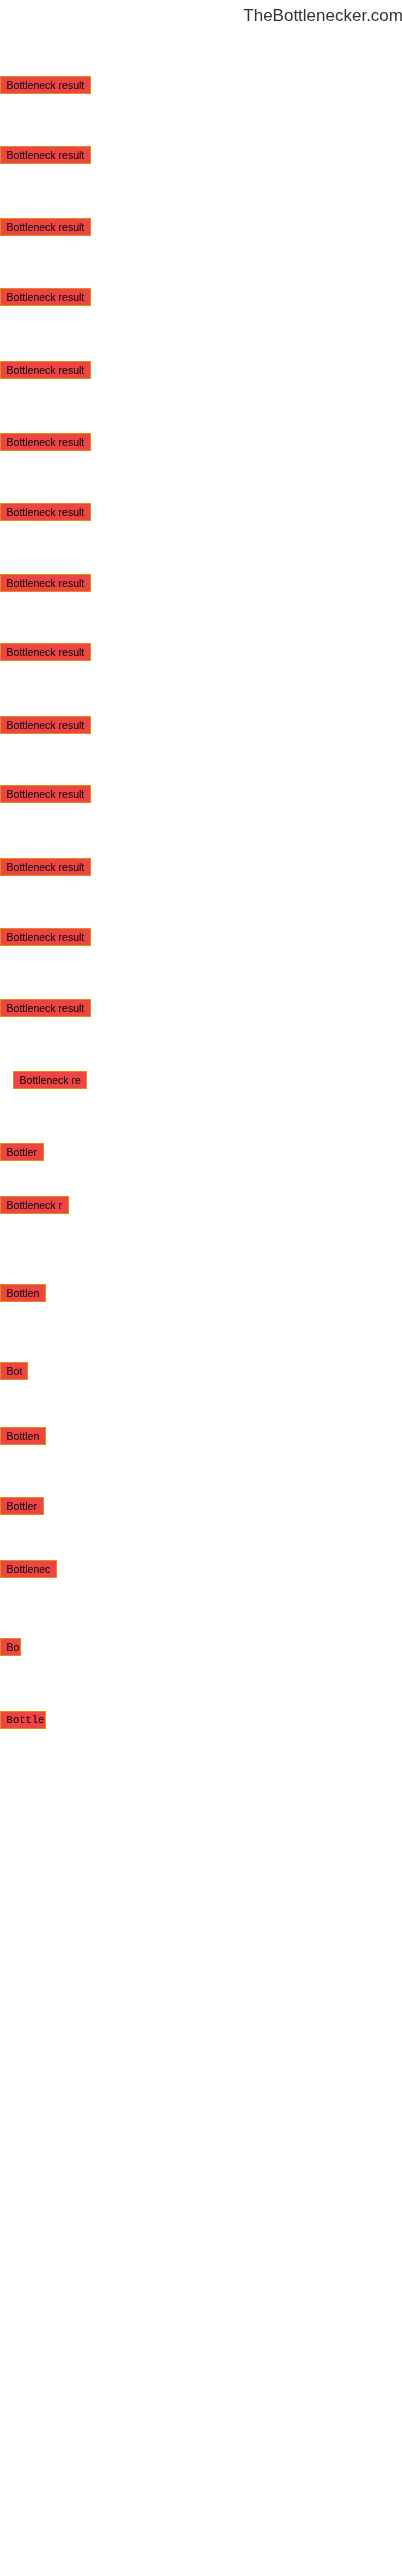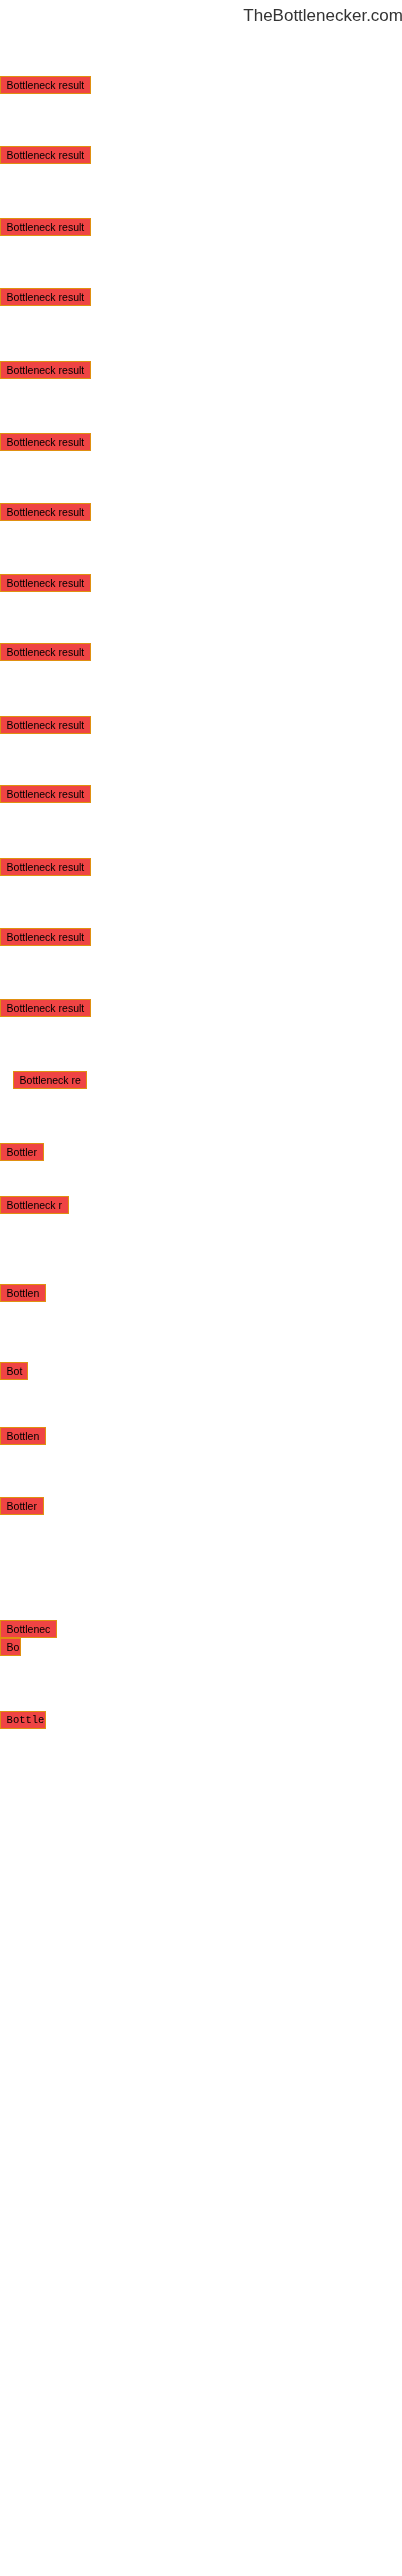--- a/index.html
+++ b/index.html
@@ -61,17 +61,17 @@
     <div class="bottleneck-item" style="top: 828px; left: 0px;"><span class="bottleneck-badge" style="max-width: 105px;">Bottleneck result</span></div>
     <div class="bottleneck-item" style="top: 898px; left: 0px;"><span class="bottleneck-badge" style="max-width: 105px;">Bottleneck result</span></div>
     <div class="bottleneck-item" style="top: 969px; left: 0px;"><span class="bottleneck-badge" style="max-width: 105px;">Bottleneck result</span></div>
     <div class="bottleneck-item" style="top: 1041px; left: 13px;"><span class="bottleneck-badge" style="max-width: 81px;">Bottleneck re</span></div>
     <div class="bottleneck-item" style="top: 1113px; left: 0px;"><span class="bottleneck-badge" style="max-width: 58px;">Bottler</span></div>
     <div class="bottleneck-item" style="top: 1166px; left: 0px;"><span class="bottleneck-badge" style="max-width: 71px;">Bottleneck r</span></div>
     <div class="bottleneck-item" style="top: 1254px; left: 0px;"><span class="bottleneck-badge" style="max-width: 52px;">Bottlen</span></div>
     <div class="bottleneck-item" style="top: 1332px; left: 0px; text-decoration: underline;"><span class="bottleneck-badge" style="max-width: 28px;">Bot</span></div>
     <div class="bottleneck-item" style="top: 1397px; left: 0px;"><span class="bottleneck-badge" style="max-width: 52px;">Bottlen</span></div>
     <div class="bottleneck-item" style="top: 1467px; left: 0px;"><span class="bottleneck-badge" style="max-width: 44px;">Bottler</span></div>
-    <div class="bottleneck-item" style="top: 1590px; left: 0px;"><span class="bottleneck-badge" style="max-width: 63px;">Bottlenec</span></div>
+    <div class="bottleneck-item" style="top: 1530px; left: 0px;"><span class="bottleneck-badge" style="max-width: 63px;">Bottlenec</span></div>
     <div class="bottleneck-item" style="top: 1608px; left: 0px;"><span class="bottleneck-badge" style="max-width: 21px;">Bo</span></div>
     <div class="bottleneck-item" style="top: 1681px; left: 0px;"><span class="bottleneck-badge" style="max-width: 46px; font-family: Liberation Mono, monospace;">Bottler</span></div>
   </div>
 
 
 </body></html>

